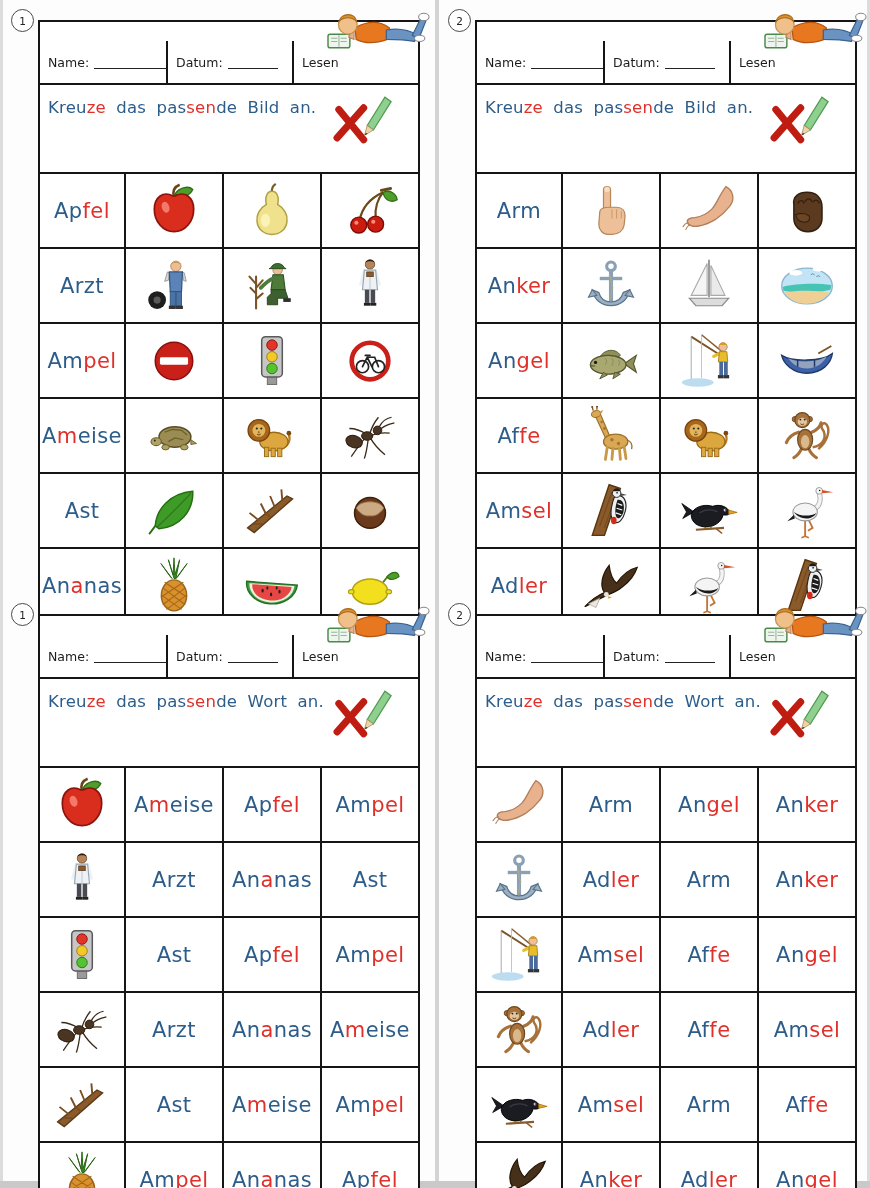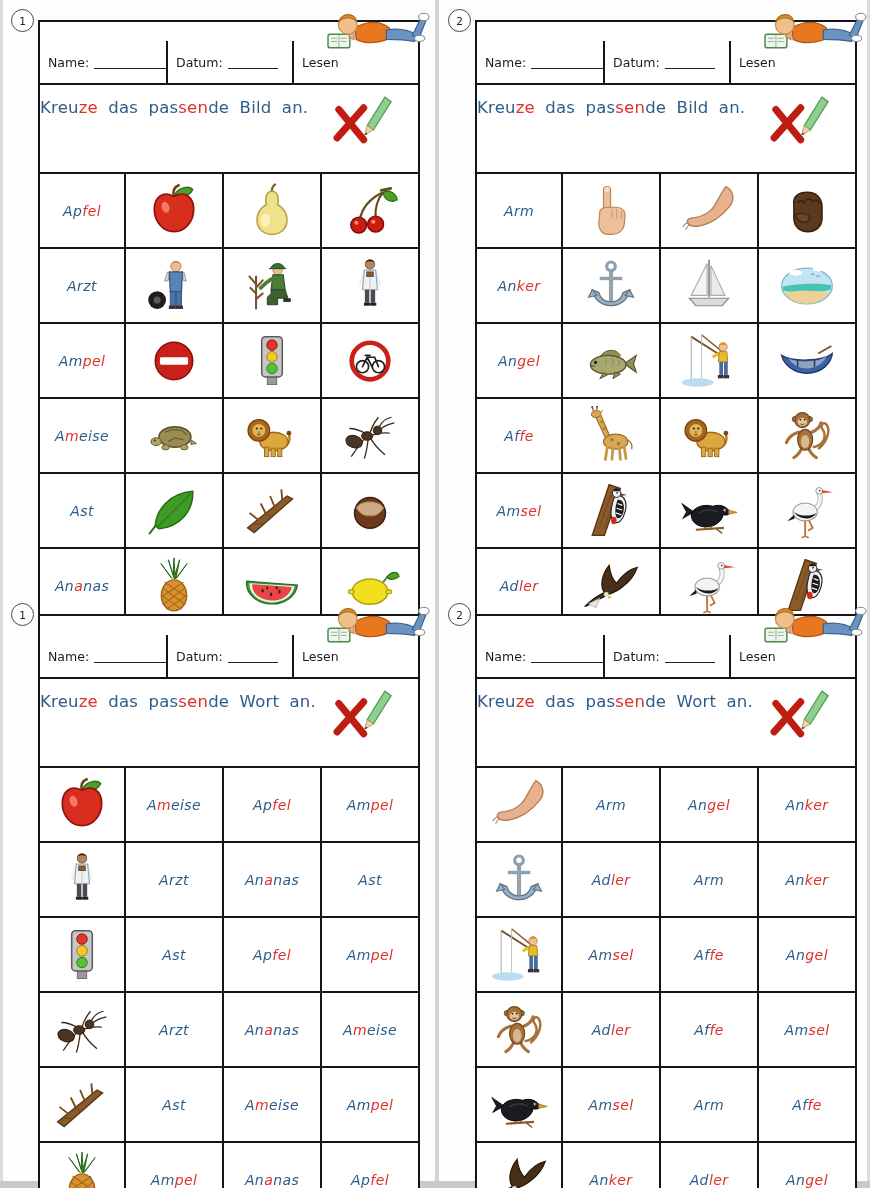--- a/index.html
+++ b/index.html
@@ -17,30 +17,30 @@
   .wtable{position:absolute;left:38px;top:20px;width:378px;border:2.5px solid #151515;background:#fff;}
   .hrow{display:flex;height:42px;border-bottom:2.5px solid #151515;margin-top:19px;}
   .hcell{flex:1;display:flex;align-items:center;padding-left:8px;font-size:12.5px;color:#1c1c1c;
          border-right:2.5px solid #151515;white-space:nowrap;}
   .hcell:last-child{border-right:none;}
   .fill-line{display:inline-block;border-bottom:1.4px solid #222;height:13px;margin-left:5px;}
   .fl-name{width:72px}.fl-datum{width:50px}
   .boy{position:absolute;right:-14px;top:-17px;width:108px;height:50px;z-index:3;}
 
   .instr{position:relative;height:74px;border-bottom:2.5px solid #151515;
-         font-size:16.5px;padding:13px 0 0 0;color:var(--blue);
+         font-size:16.5px;padding:13px 0 0 8px;color:var(--blue);
          word-spacing:5px;letter-spacing:.2px;white-space:nowrap;}
   .xpencil{position:absolute;right:26px;top:7px;width:62px;height:60px;}
 
   .grow{display:flex;height:73px;border-bottom:2px solid #151515;}
   .grow:last-child{border-bottom:none;}
   .gcell{flex:1;display:flex;align-items:center;justify-content:center;border-right:2px solid #151515;overflow:hidden;}
   .gcell:last-child{border-right:none;}
   .gcell.prompt{flex:0 0 84px;}
-  .word{font-size:14px;letter-spacing:.4px;font-style:italic;}
+  .word{font-size:21px;letter-spacing:.4px;}
   .c-b{color:var(--blue);} .c-r{color:var(--red);}
   svg.pic{width:62px;height:60px;}
 </style>
 </head>
 <body>
 
 <div class="board" id="board">
   <div class="edge-l"></div>
   <div class="edge-r"></div>
   <div class="divider-v"></div>

